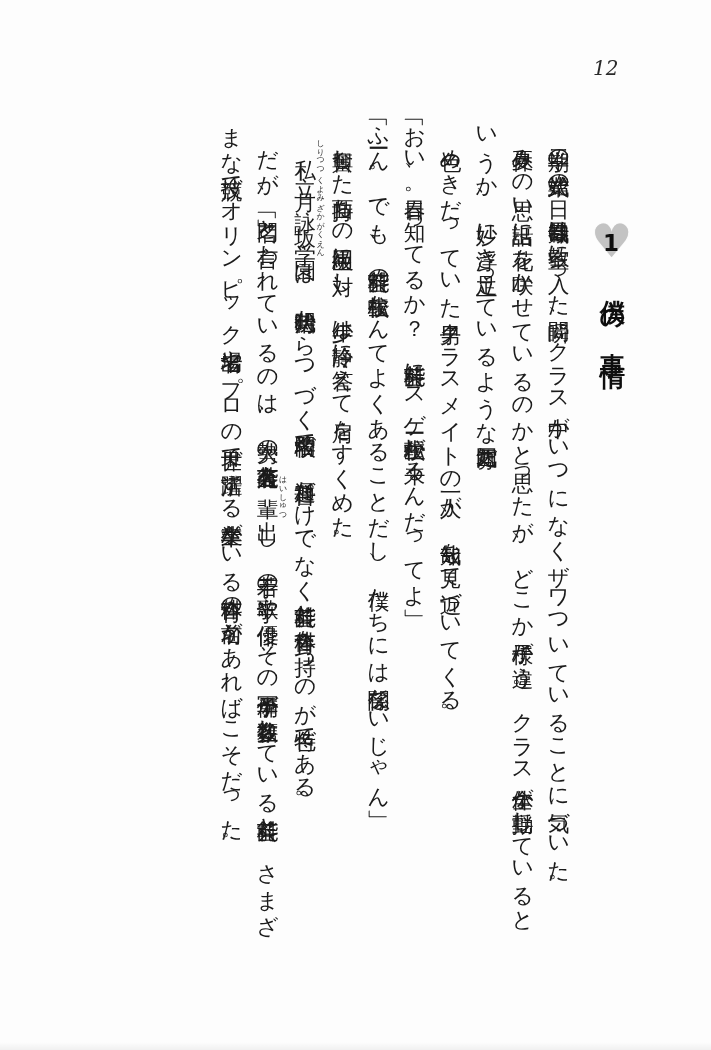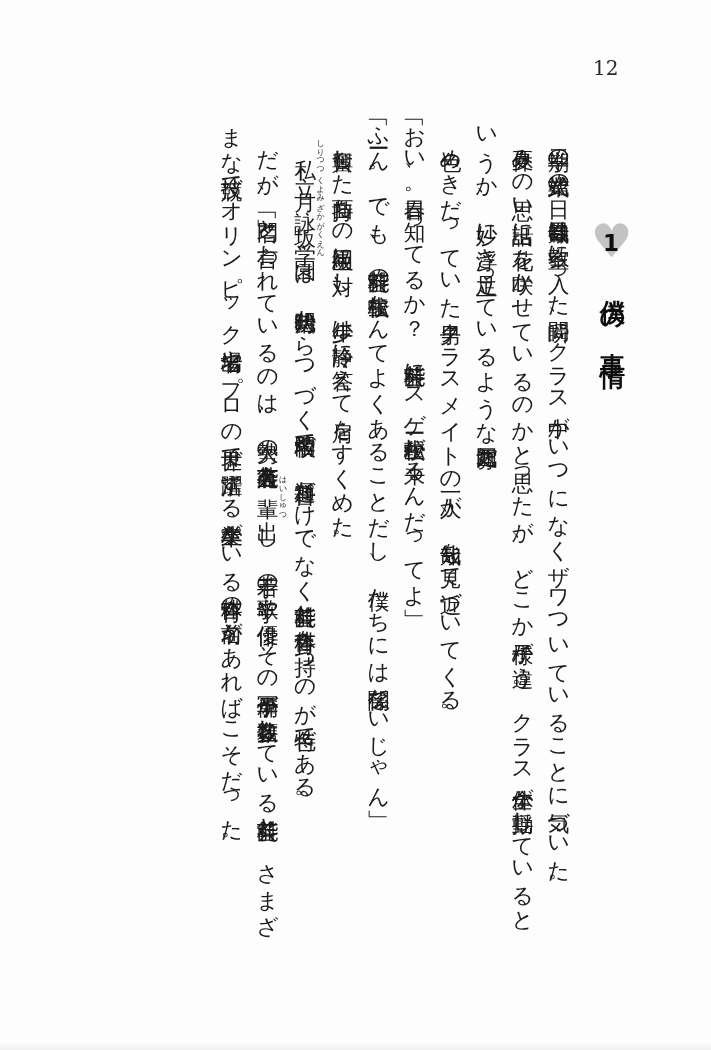--- a/index.html
+++ b/index.html
@@ -18,20 +18,21 @@
     left: 0; bottom: 0;
     width: 100%; height: 8px;
     background: linear-gradient(to bottom, rgba(0,0,0,0), rgba(0,0,0,0.05));
     pointer-events: none;
   }
   .page-number {
     position: absolute;
     top: 56px;
     left: 593px;
     font-size: 20px;
+    font-style: italic;
     color: #2a2a2a;
     font-family: "DejaVu Serif", serif;
   }
   .chapter-heading {
     position: absolute;
     top: 222px;
     left: 586px;
     width: 56px;
     height: 260px;
   }

